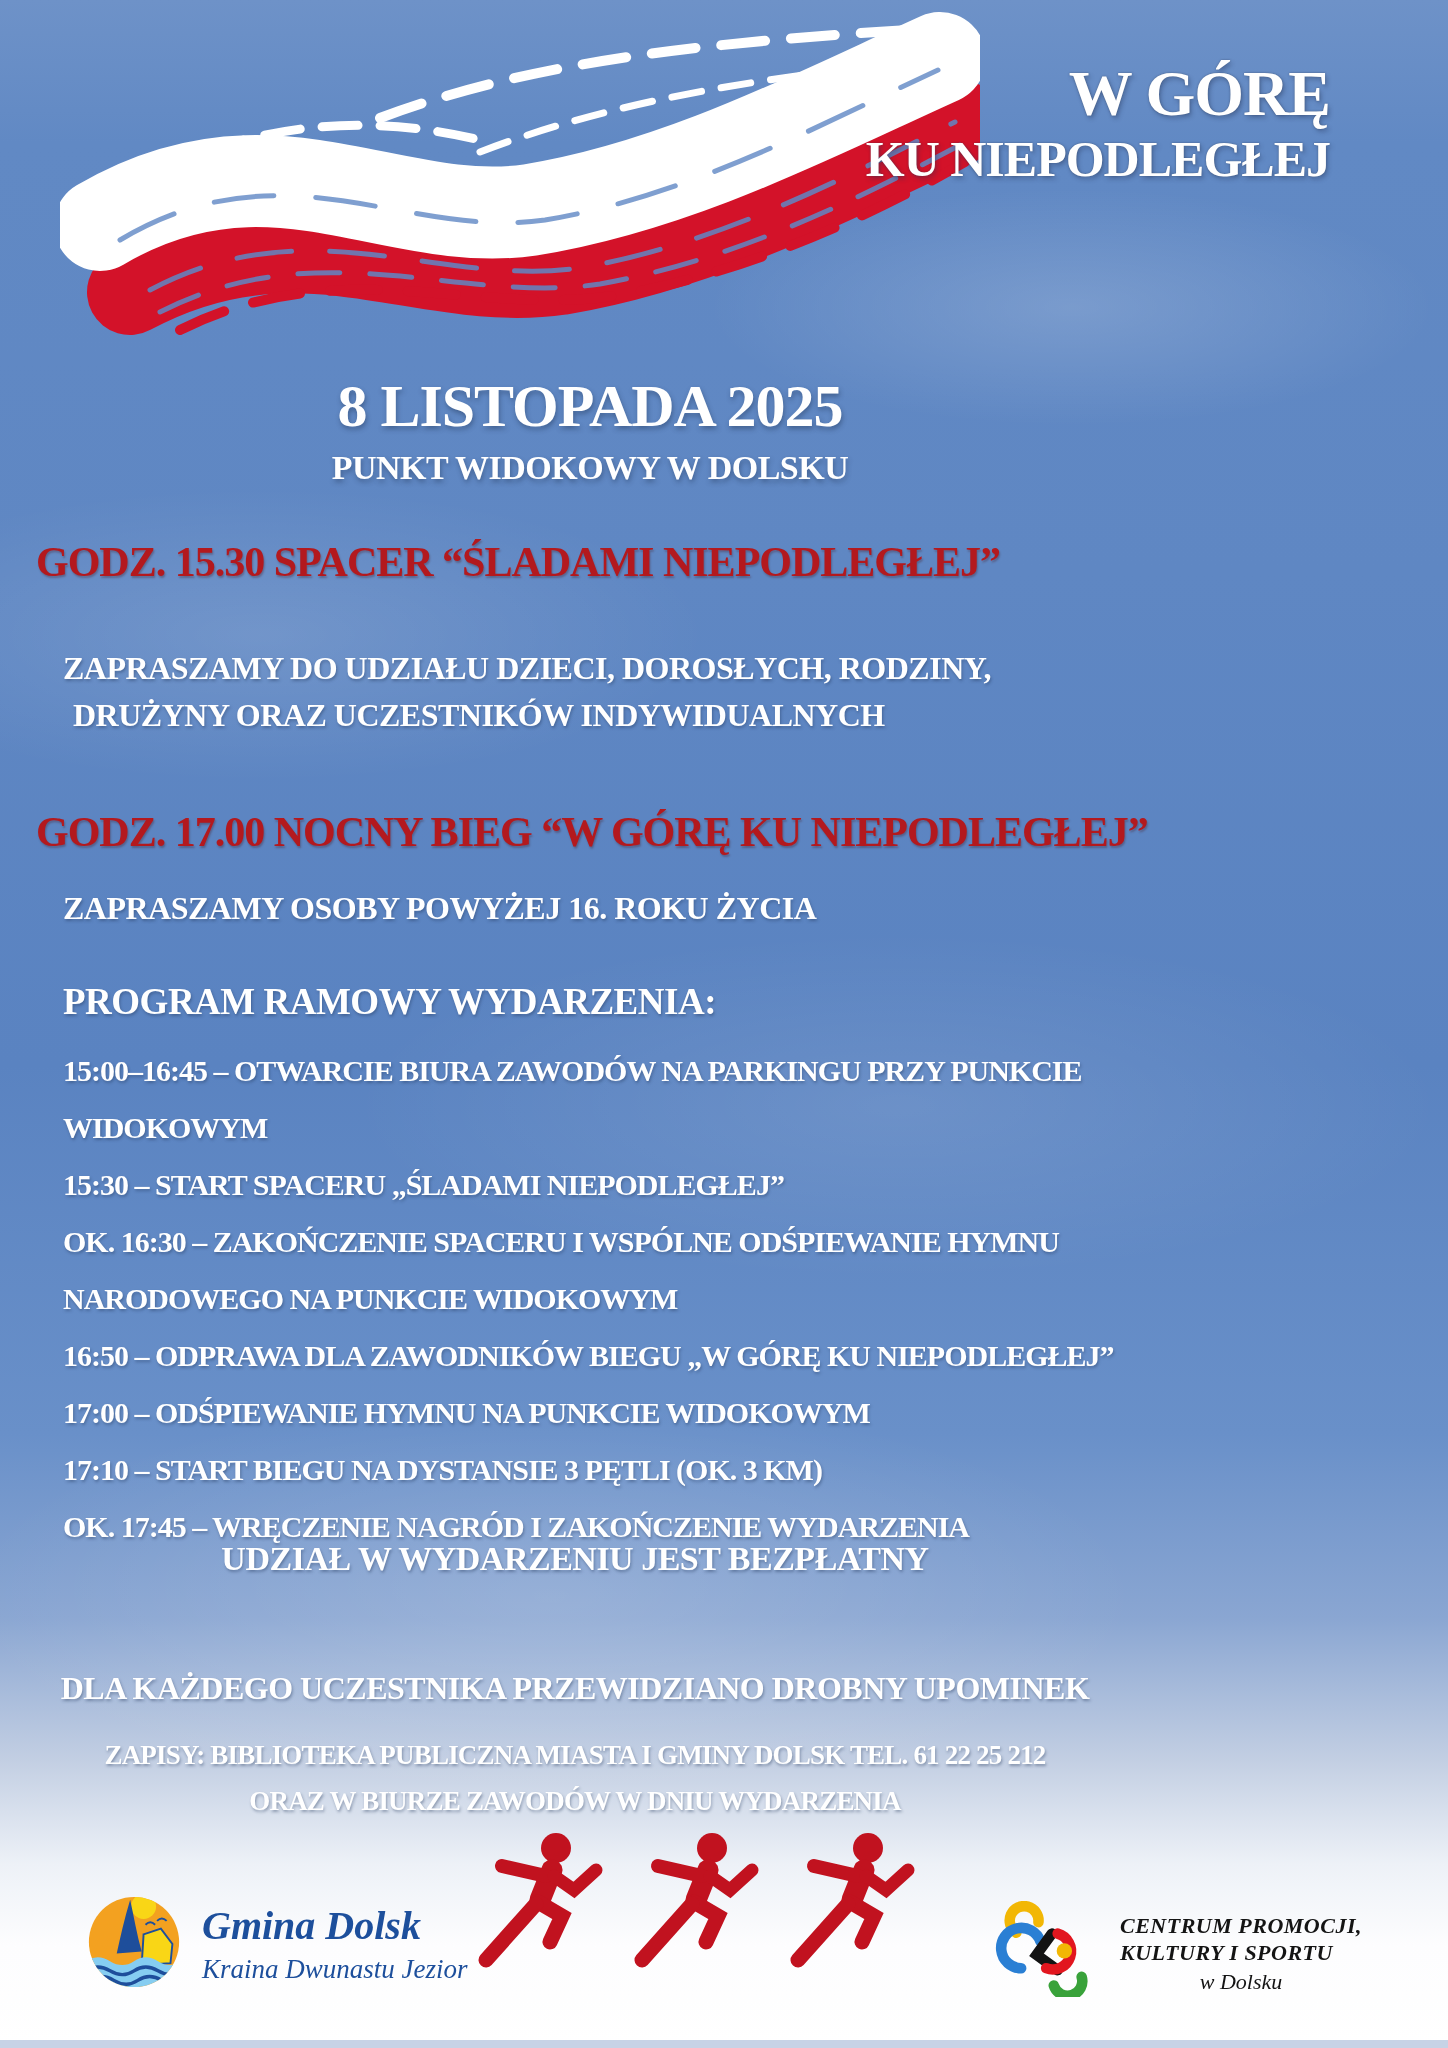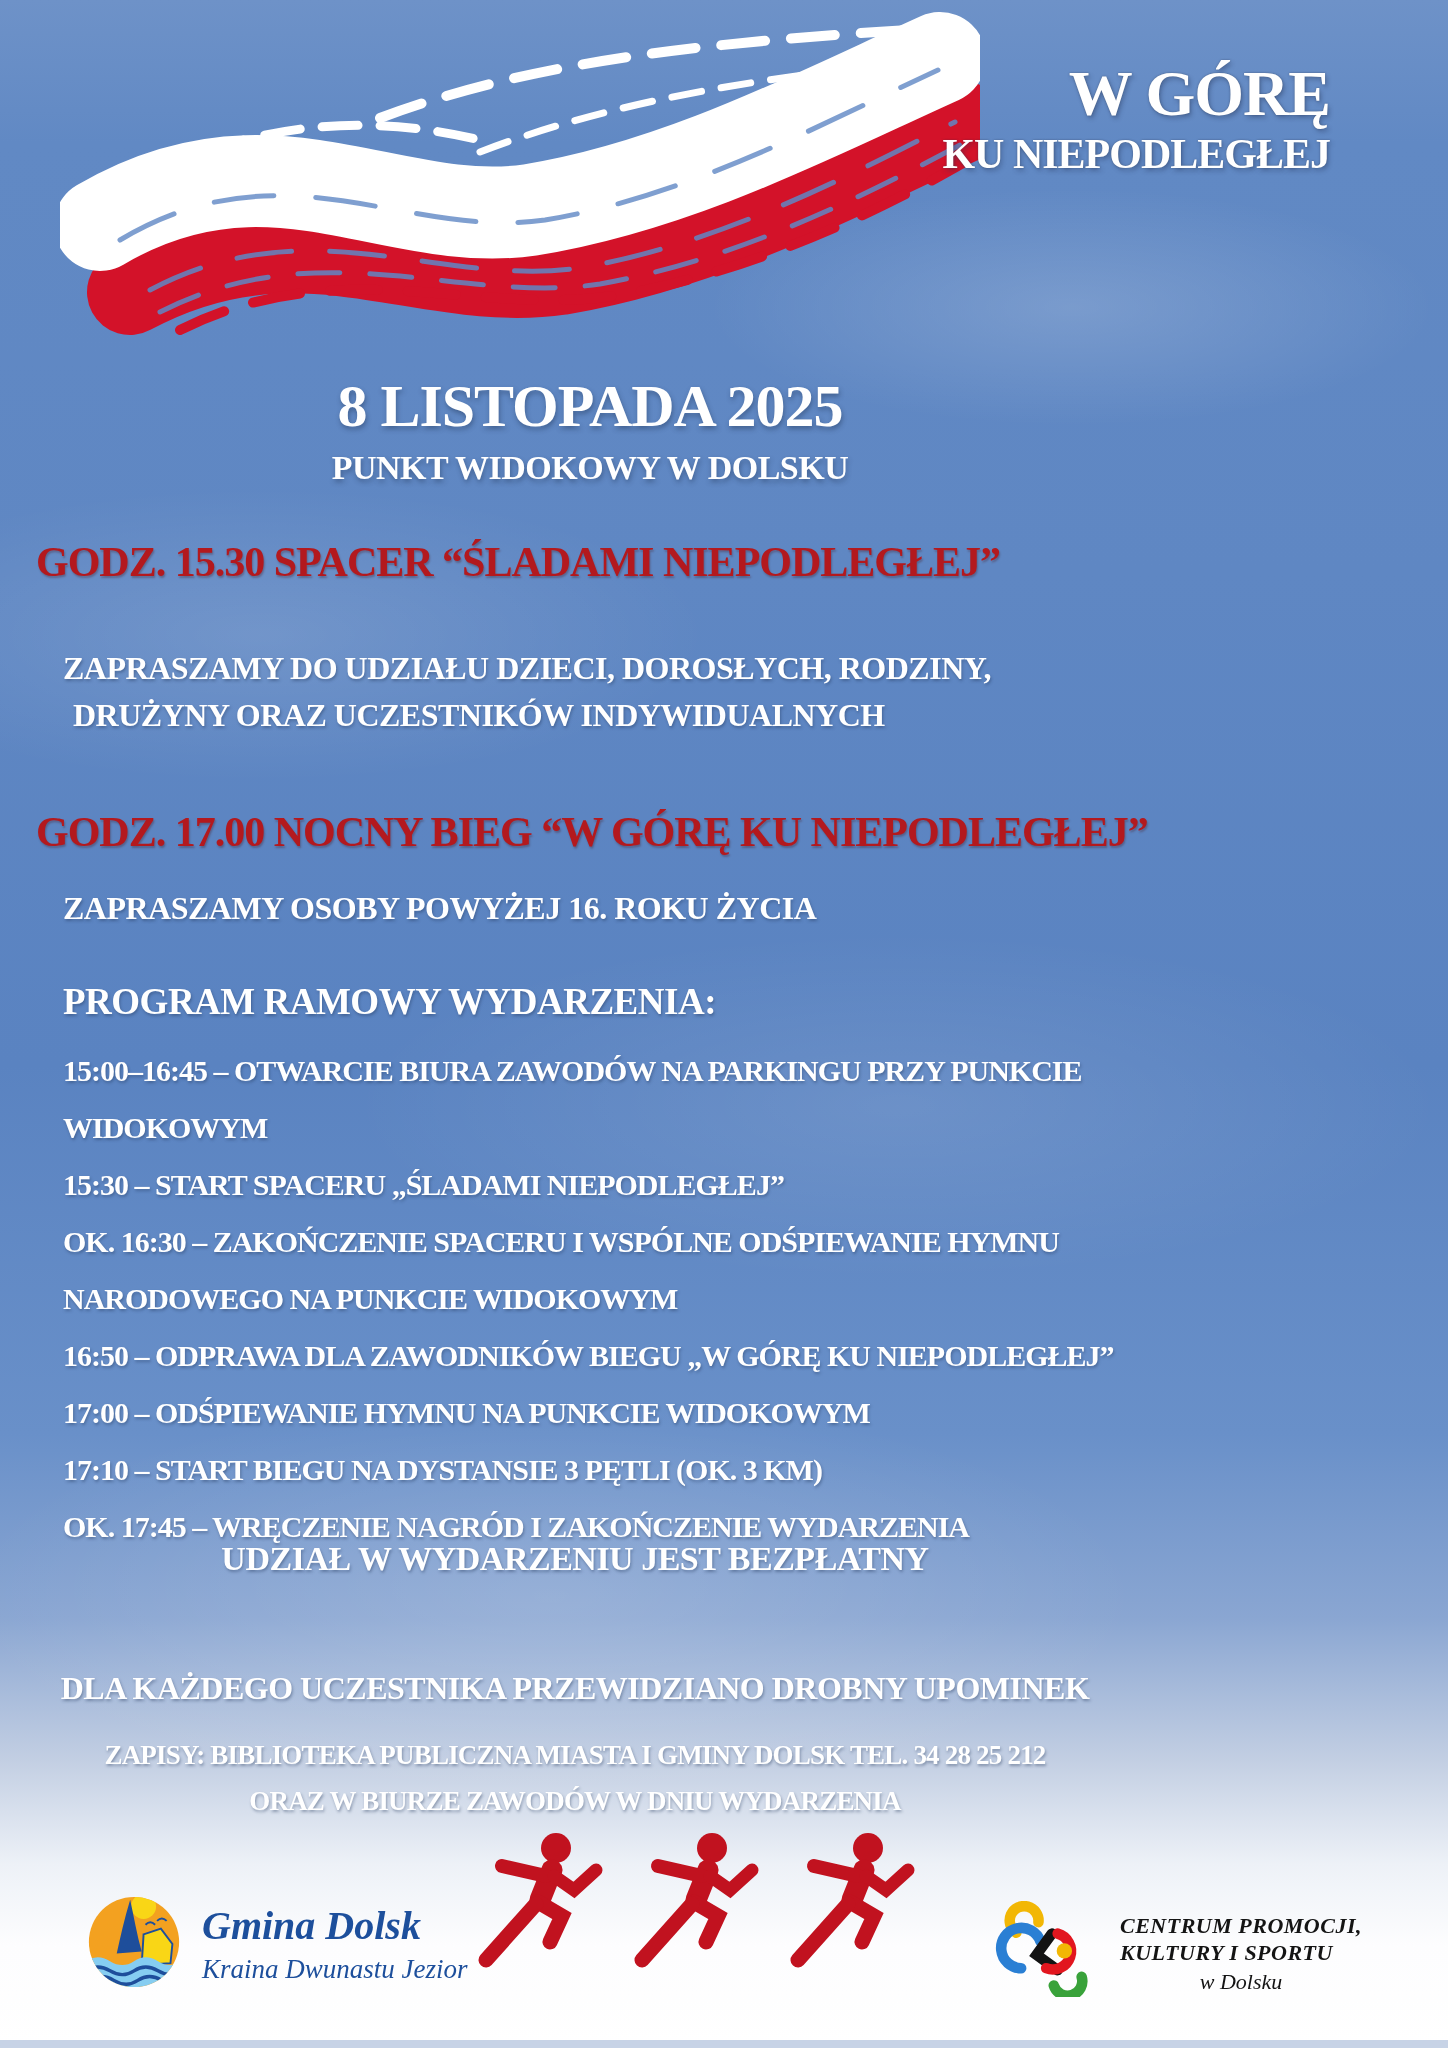--- a/index.html
+++ b/index.html
@@ -18,21 +18,21 @@
       radial-gradient(ellipse 640px 210px at 18% 31%, rgba(255,255,255,.12), transparent 70%),
       radial-gradient(ellipse 760px 240px at 62% 54%, rgba(255,255,255,.10), transparent 72%),
       radial-gradient(ellipse 820px 280px at 38% 78%, rgba(255,255,255,.14), transparent 72%);
   }
   .flag{position:absolute;left:60px;top:0;width:920px;height:340px;}
   .title{
     position:absolute;top:58px;right:118px;text-align:right;color:#fff;line-height:1.14;
     text-shadow:0 0 2px rgba(50,60,80,.55), 2px 3px 4px rgba(35,50,85,.35);
   }
   .title .l1{font-size:64px;letter-spacing:-1px;}
-  .title .l2{font-size:42px;letter-spacing:-1px;}
+  .title .l2{font-size:50px;letter-spacing:-1px;}
   .dateblock{position:absolute;left:20px;top:372px;width:1140px;text-align:center;color:#fff;
     text-shadow:1px 3px 5px rgba(30,50,85,.45);}
   .date{font-size:60px;letter-spacing:-1px;}
   .location{font-size:34px;margin-top:8px;letter-spacing:-.5px;}
   .redline{
     position:absolute;left:36px;white-space:nowrap;color:#b3191e;font-size:42px;letter-spacing:-1px;
     text-shadow:1px 2px 2px rgba(70,12,12,.3);
   }
   .white{color:#fff;text-shadow:1px 2px 3px rgba(30,50,85,.4);}
   .para1{position:absolute;left:63px;top:645px;font-size:32px;line-height:47px;letter-spacing:-.5px;}
@@ -101,21 +101,21 @@
     <div>15:30 – START SPACERU „ŚLADAMI NIEPODLEGŁEJ”</div>
     <div>OK. 16:30 – ZAKOŃCZENIE SPACERU I WSPÓLNE ODŚPIEWANIE HYMNU NARODOWEGO NA PUNKCIE WIDOKOWYM</div>
     <div>16:50 – ODPRAWA DLA ZAWODNIKÓW BIEGU „W GÓRĘ KU NIEPODLEGŁEJ”</div>
     <div>17:00 – ODŚPIEWANIE HYMNU NA PUNKCIE WIDOKOWYM</div>
     <div>17:10 – START BIEGU NA DYSTANSIE 3 PĘTLI (OK. 3 KM)</div>
     <div>OK. 17:45 – WRĘCZENIE NAGRÓD I ZAKOŃCZENIE WYDARZENIA</div>
   </div>
 
   <div class="freenote white">UDZIAŁ W WYDARZENIU JEST BEZPŁATNY</div>
   <div class="giftnote white">DLA KAŻDEGO UCZESTNIKA PRZEWIDZIANO DROBNY UPOMINEK</div>
-  <div class="signup1 white">ZAPISY: BIBLIOTEKA PUBLICZNA MIASTA I GMINY DOLSK TEL. 34 28 25 212</div>
+  <div class="signup1 white">ZAPISY: BIBLIOTEKA PUBLICZNA MIASTA I GMINY DOLSK TEL. 61 22 25 212</div>
   <div class="signup2 white">ORAZ W BIURZE ZAWODÓW W DNIU WYDARZENIA</div>
 
   <div class="runners">
     <svg viewBox="0 0 150 150">
       <circle cx="88" cy="22" r="15" fill="#c1121f"></circle>
       <g fill="none" stroke="#c1121f" stroke-linecap="round">
         <path d="M84,44 L72,74" stroke-width="21"></path>
         <path d="M78,50 L34,40" stroke-width="14"></path>
         <path d="M86,50 L106,64 L128,44" stroke-width="13"></path>
         <path d="M70,76 L94,90 L82,116" stroke-width="15"></path>

